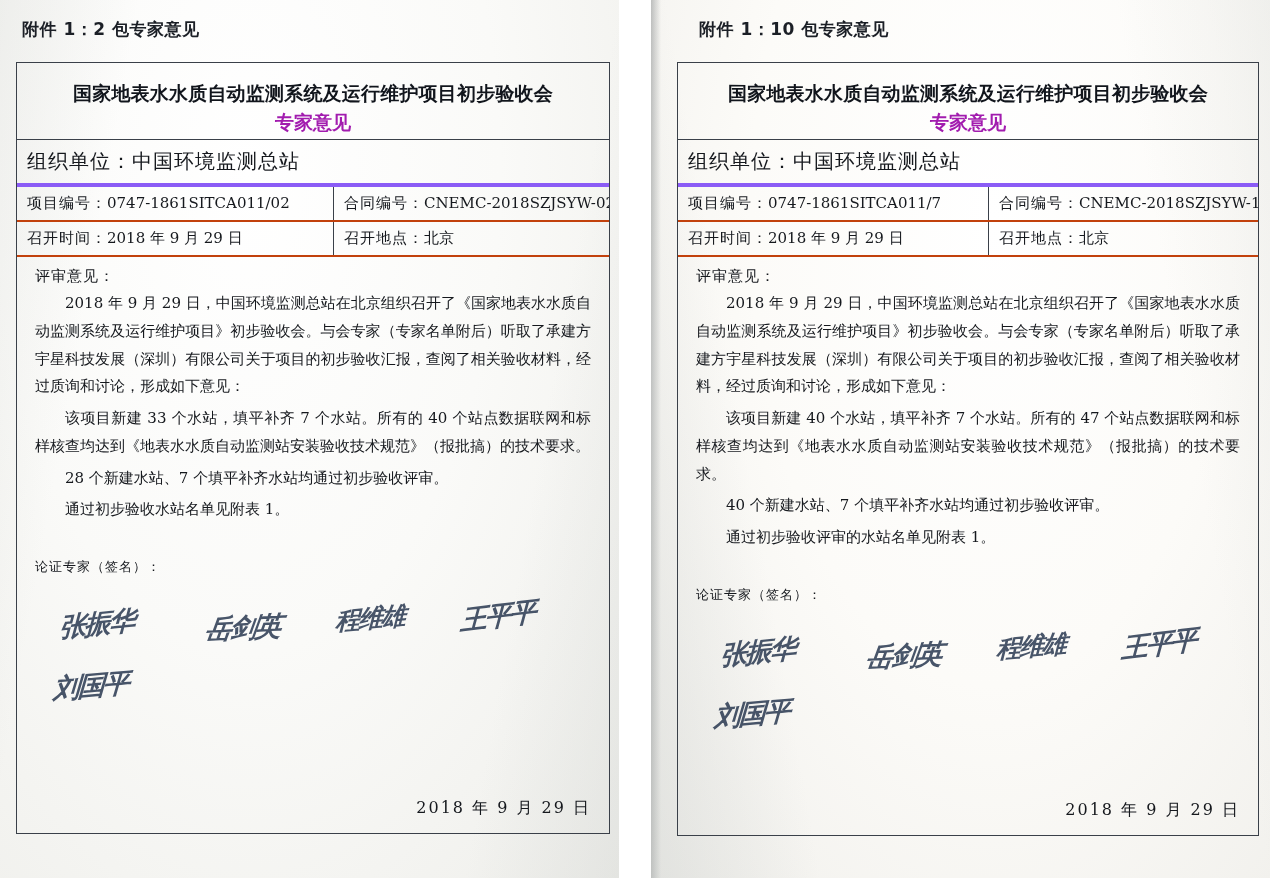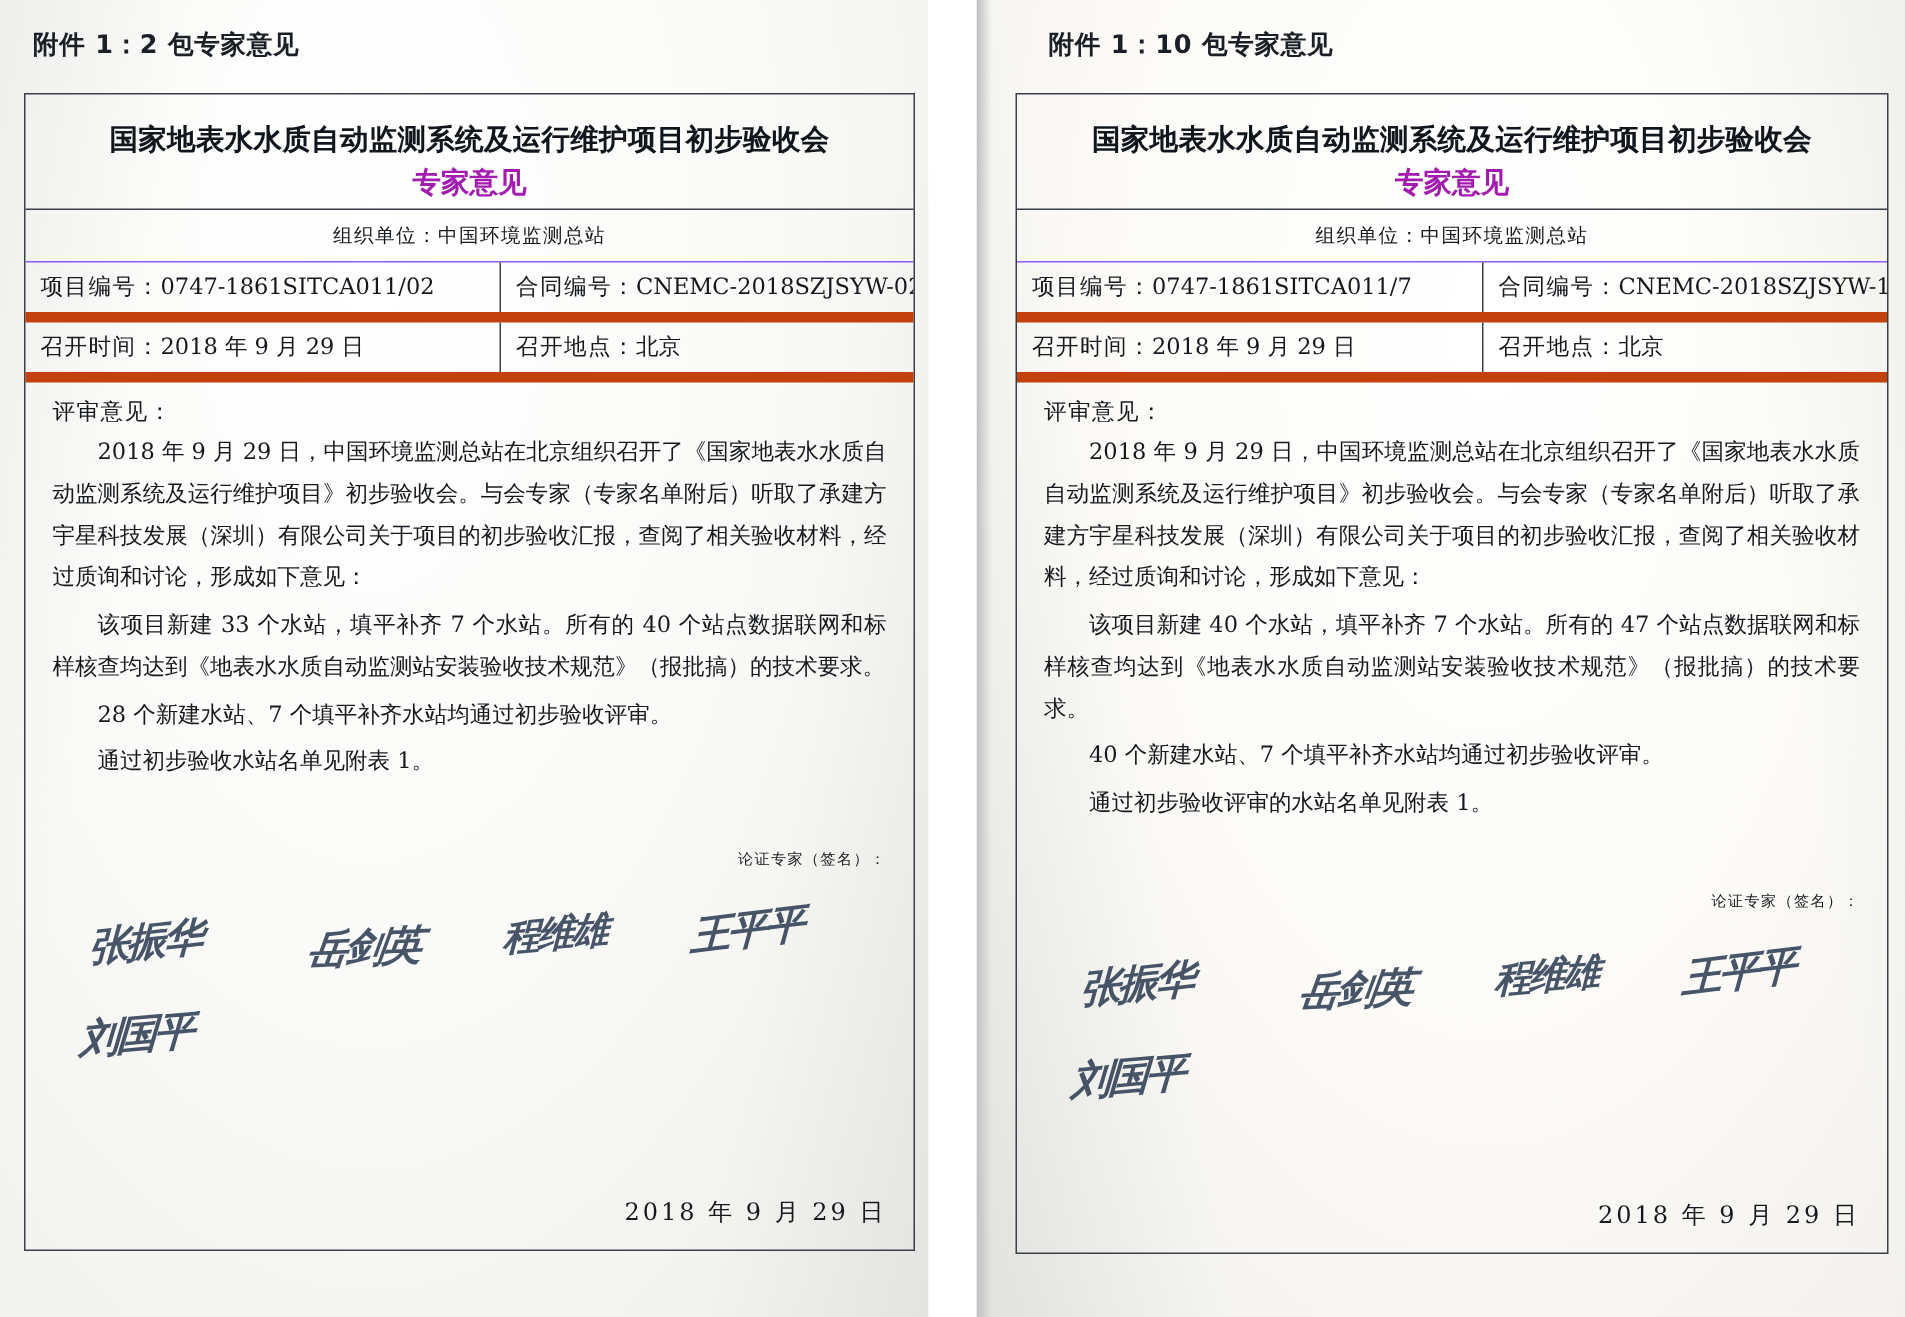--- a/index.html
+++ b/index.html
@@ -104,30 +104,29 @@
   }
   .title-line2 {
     font-family: "DejaVu Sans", "Liberation Sans", sans-serif;
     font-weight: bold;
     font-size: 19px;
     line-height: 1.5;
     color: #a21caf;
   }
 
   .org-cell {
-    border-bottom: 1px solid #8b5cf6;
+    border-bottom: 4px solid #8b5cf6;
     padding: 8px 10px;
-    text-align: center;
-    font-size: 13px;
+    font-size: 20px;
     letter-spacing: 1px;
   }
 
   .info-row {
     display: flex;
-    border-bottom: 7px solid #c2410c;
+    border-bottom: 2px solid #c2410c;
   }
   .info-cell {
     padding: 7px 10px;
     font-size: 15px;
     white-space: nowrap;
     overflow: hidden;
   }
   .info-cell.first {
     flex: 0 0 50%;
     border-right: 1px solid #3a4049;
@@ -151,23 +150,23 @@
     margin-bottom: 4px;
   }
   .body-para {
     font-size: 15px;
     line-height: 1.85;
     text-indent: 2em;
     text-align: justify;
     margin: 0 0 4px 0;
   }
   .sign-label {
-    margin-top: 44px;
-    text-align: right;
-    font-size: 10px;
+    margin-top: 34px;
+    text-align: left;
+    font-size: 13px;
     letter-spacing: 1px;
   }
 
   .sig-area {
     position: relative;
     height: 150px;
     margin-top: 4px;
   }
   .sig {
     position: absolute;

